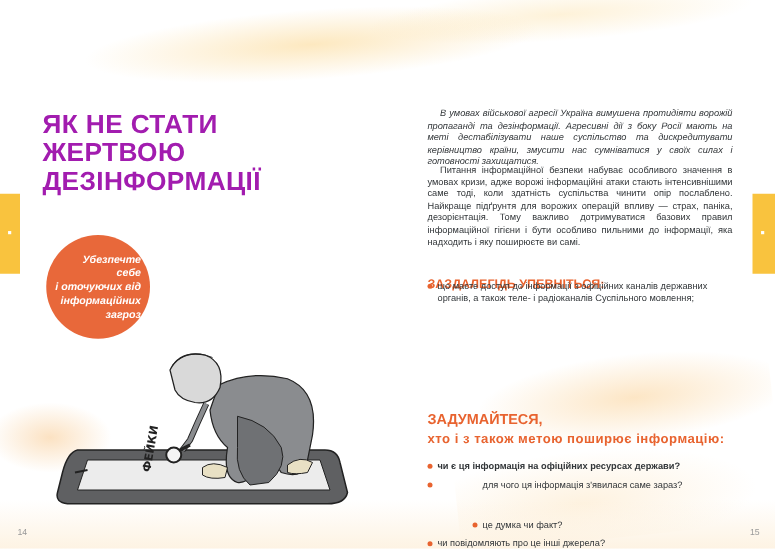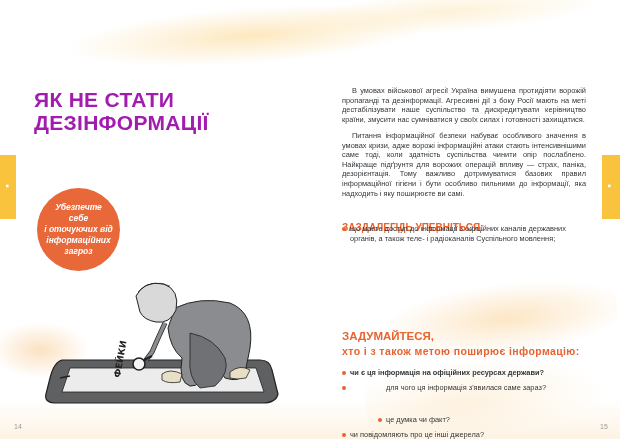--- a/index.html
+++ b/index.html
@@ -51,21 +51,21 @@
     }
     .badge {
       position:absolute; left:37px; top:188px; width:83px; height:83px;
       border-radius:50%; background:#e8683a;
       display:flex; align-items:center; justify-content:center; text-align:center;
     }
     .badge-text {
       color:#fff; font-style:italic; font-weight:bold; font-size:8.5px; line-height:11px;
       font-family:"Liberation Sans", sans-serif;
     }
-    .badge-text div { white-space:nowrap; }
+    .badge-text div { white-space:nowrap;text-align:right; }
     .illustration {
       position:absolute; left:40px; top:278px; width:240px; height:140px;
     }
     .page-num {
       position:absolute; top:423px; font-size:7px; color:#9a9a9a;
       font-family:"Liberation Sans", sans-serif;
     }
 
     
     .body-text {
@@ -90,20 +90,21 @@
 </head>
 <body>
 
 <div class="wash-top"></div>
 <div class="wash-left"></div>
 <div class="wash-right"></div>
 <div class="wash-bottom"></div>
 
 <div class="title">
   <div>ЯК НЕ СТАТИ</div>
+  <div>ЖЕРТВОЮ</div>
   <div>ДЕЗІНФОРМАЦІЇ</div>
 </div>
 
 <div class="tab-left">
     <span class="tab-mark">▪</span>
   </div>
 <div class="tab-right">
     <span class="tab-mark">▪</span>
   </div>
 
@@ -138,21 +139,21 @@
     <circle cx="99" cy="86" r="6" fill="#f5f5f5" stroke="#222" stroke-width="1.6"></circle>
     <line x1="104" y1="82" x2="112" y2="78" stroke="#222" stroke-width="2.5"></line>
 
     <path d="M122 96 Q130 90 142 96 L140 104 Q128 106 122 102 Z" fill="#e8e0c4" stroke="#222" stroke-width="0.8"></path>
     <path d="M190 94 Q200 86 210 92 L206 100 Q196 102 190 100 Z" fill="#e8e0c4" stroke="#222" stroke-width="0.8"></path>
   </svg>
 </div>
 
 <div class="page-num" style="left:14px;">14</div>
 
-<div class="body-text" style="top:86px;">В умовах військової агресії Україна вимушена протидіяти ворожій пропаганді та дезінформації. Агресивні дії з боку Росії мають на меті дестабілізувати наше суспільство та дискредитувати керівництво країни, змусити нас сумніватися у своїх силах і готовності захищатися.</div>
+<div class="body-text" style="top:86px;font-style:italic;">В умовах військової агресії Україна вимушена протидіяти ворожій пропаганді та дезінформації. Агресивні дії з боку Росії мають на меті дестабілізувати наше суспільство та дискредитувати керівництво країни, змусити нас сумніватися у своїх силах і готовності захищатися.</div>
 <div class="body-text" style="top:131px;">Питання інформаційної безпеки набуває особливого значення в умовах кризи, адже ворожі інформаційні атаки стають інтенсивнішими саме тоді, коли здатність суспільства чинити опір послаблено. Найкраще підґрунтя для ворожих операцій впливу — страх, паніка, дезорієнтація. Тому важливо дотримуватися базових правил інформаційної гігієни і бути особливо пильними до інформації, яка надходить і яку поширюєте ви самі.</div>
 
 <div class="h-orange" style="top:222px; font-size:10px;">ЗАЗДАЛЕГІДЬ УПЕВНІТЬСЯ:</div>
 <ul class="bullets" style="top:224px;">
   <li style="margin-bottom:6px;"><span class="dot"></span><span>що маєте доступ до інформації з офіційних каналів державних органів, а також теле- і радіоканалів Суспільного мовлення;</span></li>
 </ul>
 
 <div class="h-orange" style="top:330px; font-size:11.5px;">ЗАДУМАЙТЕСЯ,</div>
 <div class="h-orange" style="top:345px; font-size:10.5px; letter-spacing:0.4px;">хто і з також метою поширює інформацію:</div>
 <ul class="bullets" style="top:368px;">

